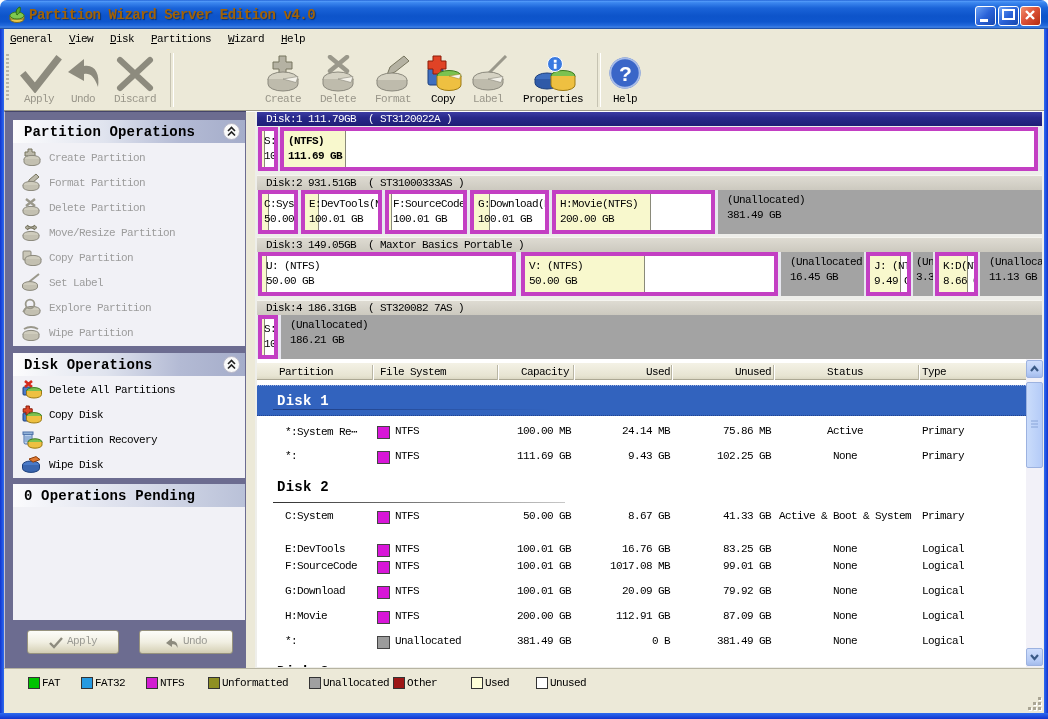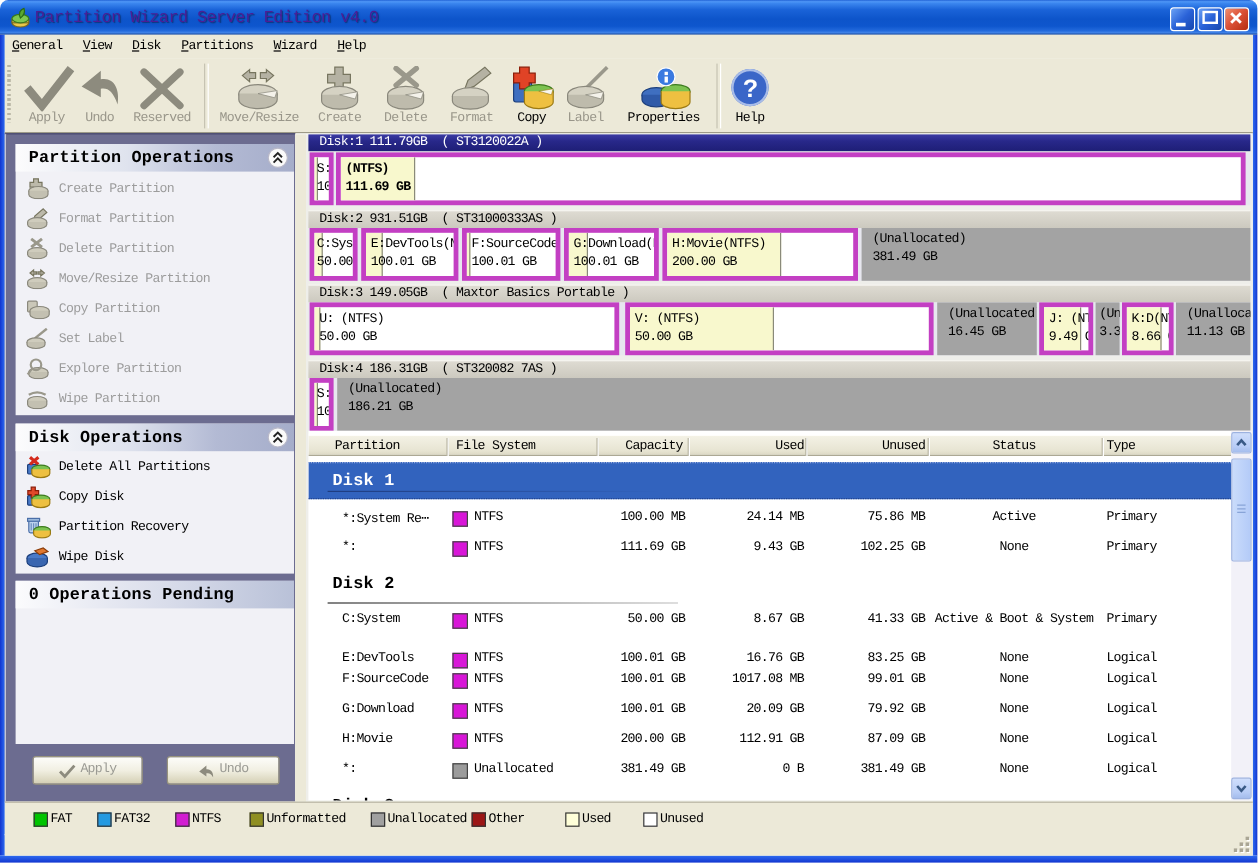--- a/index.html
+++ b/index.html
@@ -3,21 +3,21 @@
 <meta charset="utf-8">
 <style>
   html,body{margin:0;padding:0;background:#fff;}
   #win{position:relative;width:1048px;height:719px;overflow:hidden;
        font-family:"Liberation Mono",monospace;font-size:11px;letter-spacing:-0.6px;color:#000;}
   .abs{position:absolute;}
   
   #titlebar{left:0;top:0;width:1048px;height:29px;
     background:linear-gradient(180deg,#2364d6 0%,#4f97f7 5%,#3c87ef 9%,#1a63d8 28%,#0d54ca 55%,#0e56cd 75%,#2269dc 88%,#3f82e8 94%,#123f91 100%);
     border-radius:7px 7px 0 0;}
-  #titletext{left:29px;top:7px;color:#4c1d95;font-size:14px;font-weight:normal;letter-spacing:-0.45px;text-shadow:1px 1px 1px #0a3578;}
+  #titletext{left:29px;top:7px;color:#a16207;font-size:14px;font-weight:bold;letter-spacing:-0.45px;text-shadow:1px 1px 1px #0a3578;}
   .capbtn{top:6px;width:21px;height:20px;border-radius:3px;border:1px solid #fff;box-sizing:border-box;}
   .bluebtn{background:linear-gradient(135deg,#6ba2f5 0%,#2a62d8 50%,#1747ae 100%);}
   #btnclose{background:linear-gradient(135deg,#f0906f 0%,#dd5339 45%,#b52c10 100%);}
   .borderL{left:0;top:29px;width:4px;height:684px;background:linear-gradient(90deg,#1134cf,#2e6cf0);}
   .borderR{left:1044px;top:29px;width:4px;height:684px;background:linear-gradient(270deg,#1134cf,#2e6cf0);}
   .borderB{left:0;top:713px;width:1048px;height:6px;background:linear-gradient(180deg,#2e6cf0,#1134cf);}
   #menubar{left:4px;top:29px;width:1040px;height:20px;background:#ece9d8;}
   .mitem{top:4px;}
   #toolbar{left:4px;top:49px;width:1040px;height:62px;background:#ece9d8;border-bottom:1px solid #9d9a88;box-sizing:border-box;}
   .tbtn{top:55px;height:50px;text-align:center;color:#99968a;}
@@ -126,33 +126,23 @@
   <div class="abs tbtn" style="left:62px;width:42px;">
     <svg width="42" height="38" viewBox="0 0 42 38">
         <path d="M6 17 L22 4 L22 11 C33 9 38 19 36 32 C32 21 28 18 22 19 L22 26 Z" fill="#8d8b7e"></path>
       </svg>
     <div class="lbl">Undo</div>
   </div>
   <div class="abs tbtn" style="left:104px;width:62px;">
     <svg width="62" height="38">
         <path d="M16 5 L46 33 M46 5 L16 33" stroke="#8d8b7e" stroke-width="6" fill="none" stroke-linecap="round"></path>
       </svg>
-    <div class="lbl">Reserved</div>
+    <div class="lbl">Discard</div>
   </div>
   <div class="abs tsep" style="left:170px;"></div>
-  <div class="abs tbtn" style="left:182px;width:68px;">
-    <svg width="68" height="38" viewBox="0 0 68 38">
-      <path d="M26 3 l-6 5 l6 5 v-2.6 h5 v-4.8 h-5 z" fill="#b5b2a3" stroke="#77755f"></path>
-      <path d="M40 3 l6 5 l-6 5 v-2.6 h-5 v-4.8 h5 z" fill="#b5b2a3" stroke="#77755f"></path>
-      <ellipse cx="33" cy="23" rx="16" ry="7.5" fill="#d5d2c3" stroke="#8a887c"></ellipse>
-      <path d="M17 23 v5 a16 7.5 0 0 0 32 0 v-5" fill="#bebbac" stroke="#8a887c"></path>
-      <path d="M33 23 L49 20.5 L47 26.5 Z" fill="#f4f2ea" stroke="#8a887c" stroke-width="0.6"></path>
-    </svg>
-    <div class="lbl">Move/Resize</div>
-  </div>
   <div class="abs tbtn" style="left:258px;width:50px;">
     <svg width="50" height="38" viewBox="0 0 50 38">
       <path d="M21 1 h7 v6 h6 v7 h-6 v6 h-7 v-6 h-6 v-7 h6 z" fill="#b5b2a3" stroke="#77755f"></path>
       <ellipse cx="25" cy="24" rx="15" ry="7" fill="#d5d2c3" stroke="#8a887c"></ellipse>
       <path d="M10 24 v5 a15 7 0 0 0 30 0 v-5" fill="#bebbac" stroke="#8a887c"></path>
       <path d="M25 24 L40 21.5 L38 27.5 Z" fill="#f4f2ea" stroke="#8a887c" stroke-width="0.6"></path>
     </svg>
     <div class="lbl">Create</div>
   </div>
   <div class="abs tbtn" style="left:313px;width:50px;">

